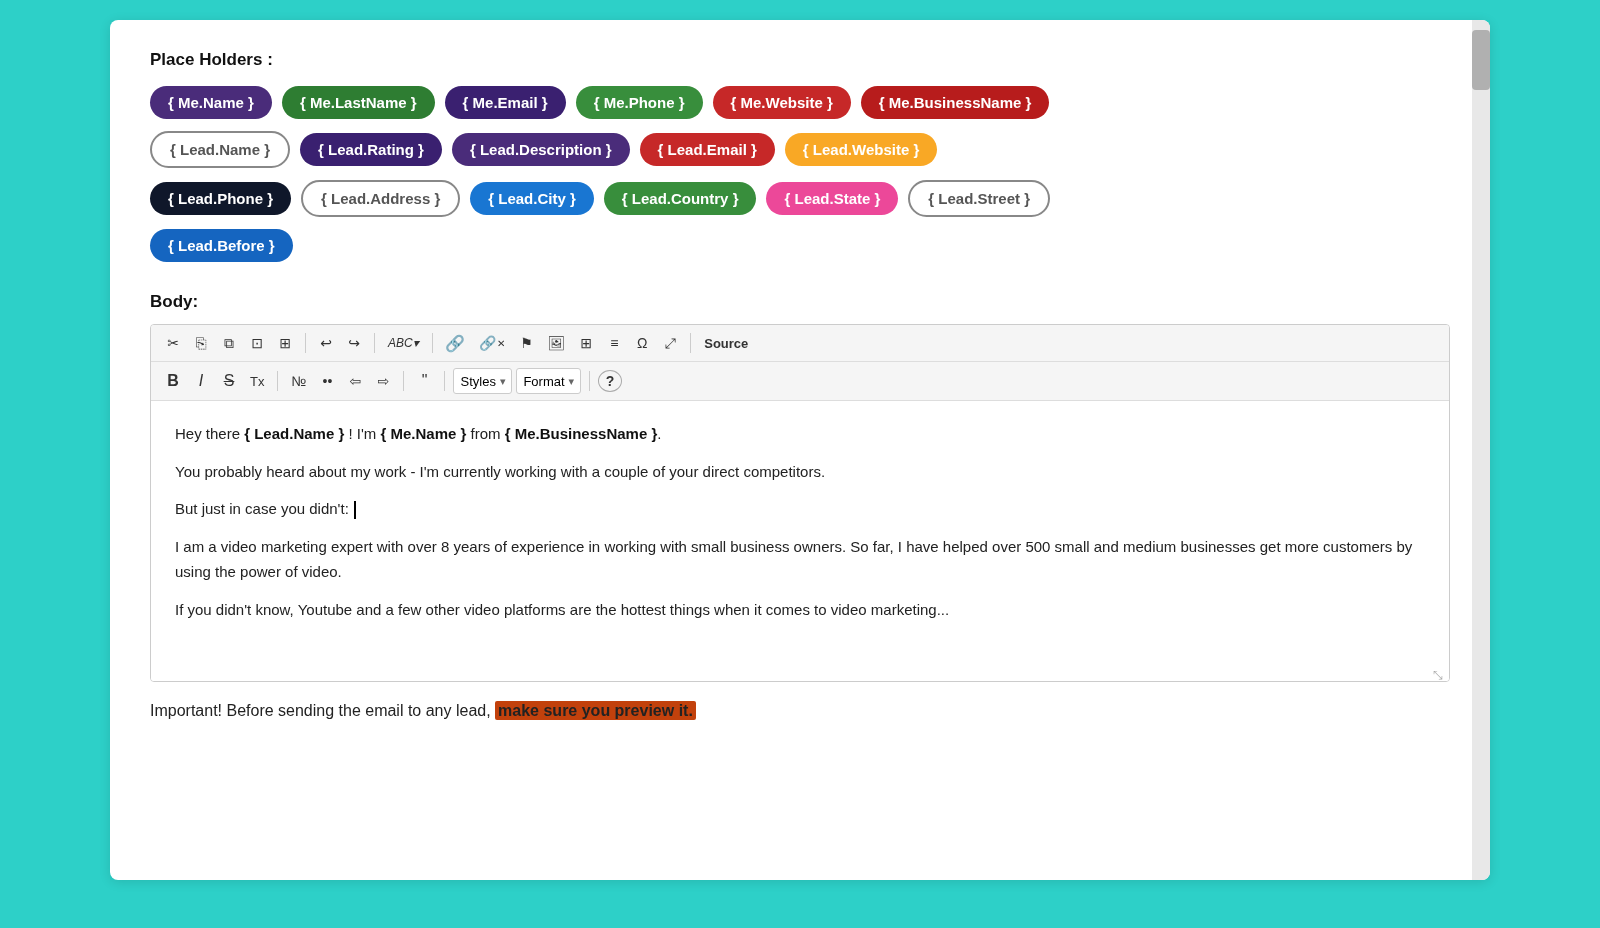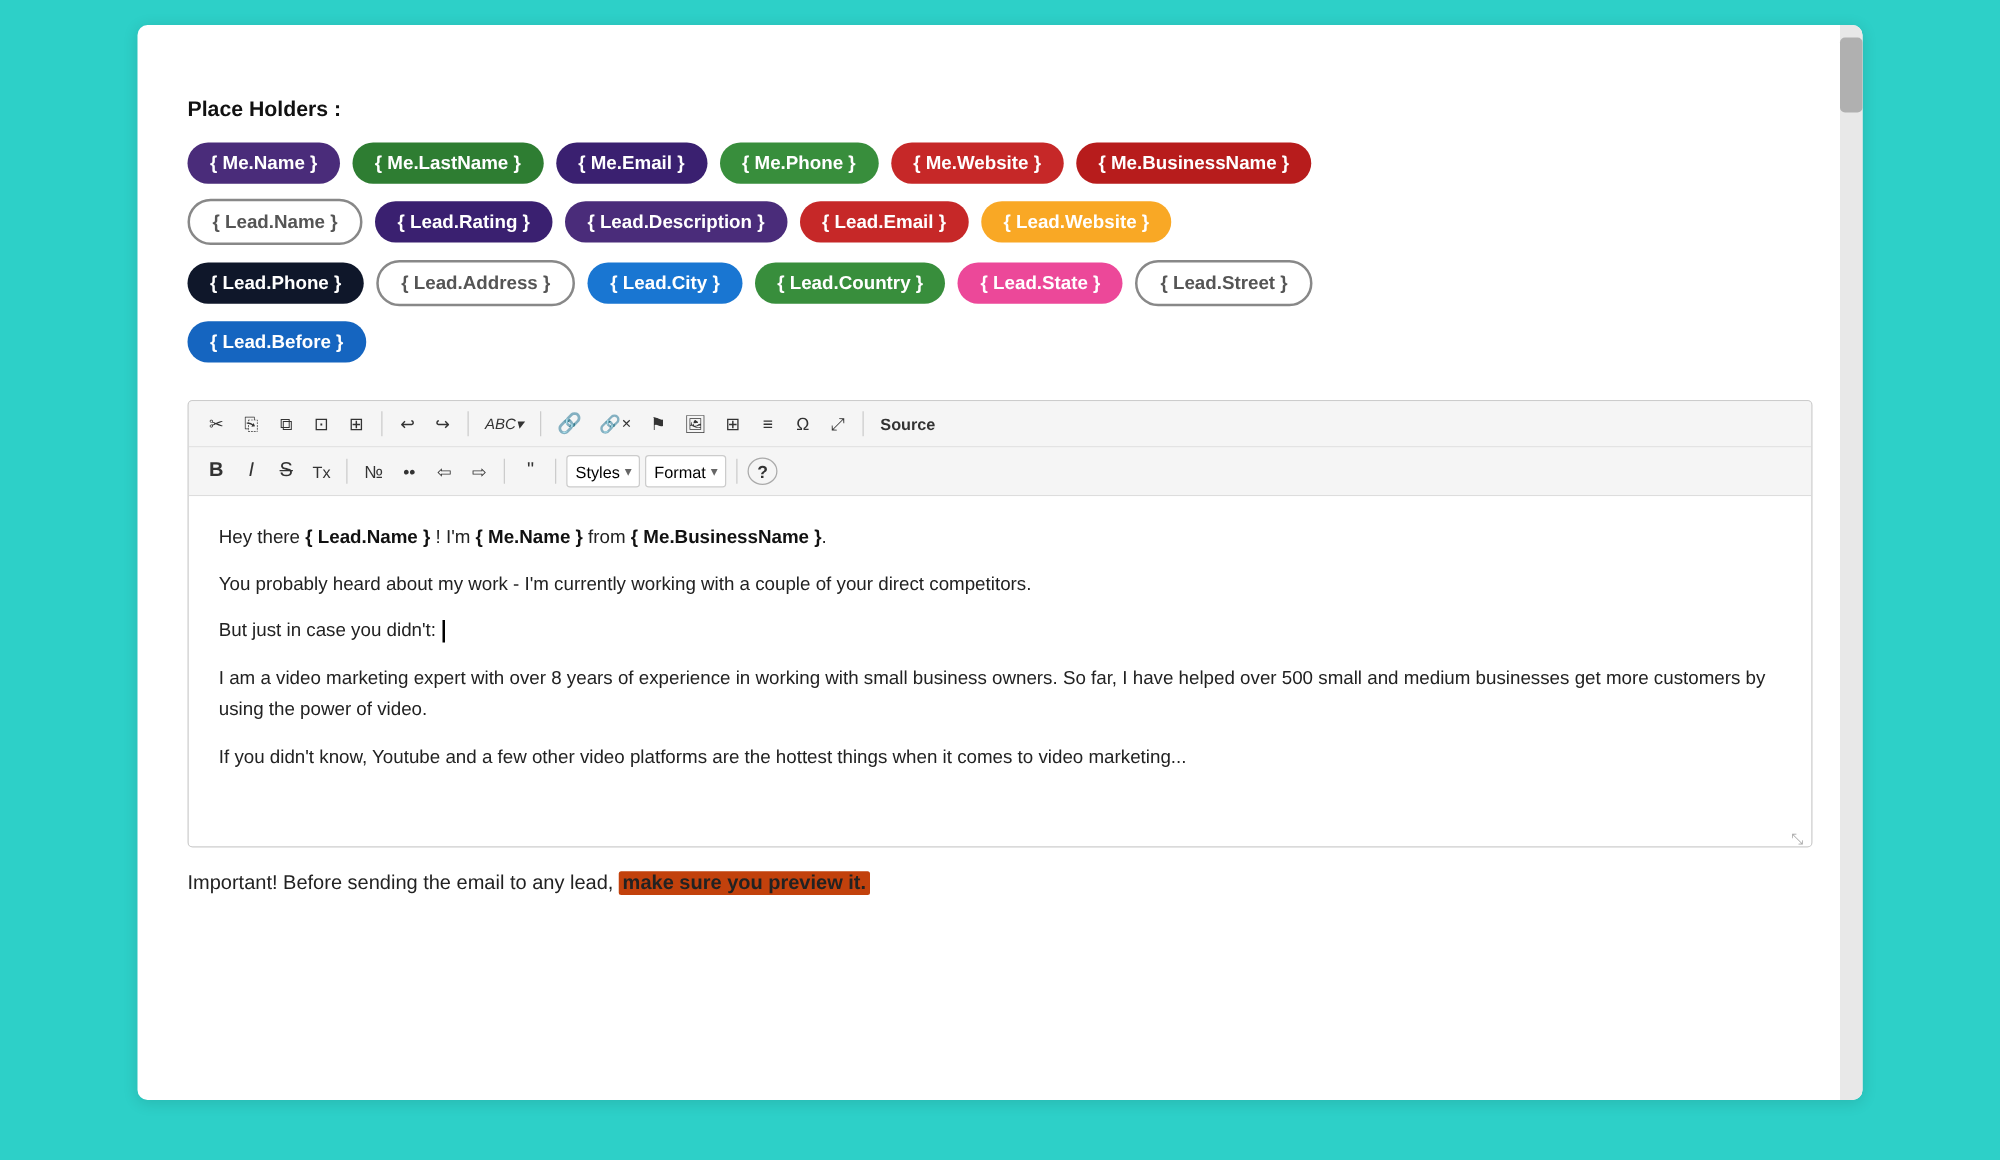--- a/index.html
+++ b/index.html
@@ -38,21 +38,20 @@
       border-radius: 4px;
       margin-top: 10px;
     }
 
     
     .section-label {
       font-size: 17px;
       font-weight: bold;
       color: #111;
       margin-bottom: 16px;
-      margin-top: 28px;
     }
     .placeholders-container {
       display: flex;
       flex-direction: column;
       gap: 12px;
       margin-bottom: 30px;
     }
     .placeholder-row {
       display: flex;
       flex-wrap: wrap;
@@ -255,20 +254,21 @@
       </div>
 
       <div class="placeholder-row">
         <span class="badge blue-bright">{ Lead.Before }</span>
       </div>
 
     </div>
   </div>
 
   <div class="body-section">
+    <div class="body-label">Body:</div>
 
     <div class="editor-wrapper">
 
       <div class="editor-toolbar-top">
         <button class="toolbar-btn" title="Cut">✂</button>
         <button class="toolbar-btn" title="Copy">⎘</button>
         <button class="toolbar-btn" title="Paste">⧉</button>
         <button class="toolbar-btn" title="Paste as Text">⊡</button>
         <button class="toolbar-btn" title="Paste from Word">⊞</button>
         <div class="toolbar-separator"></div>

